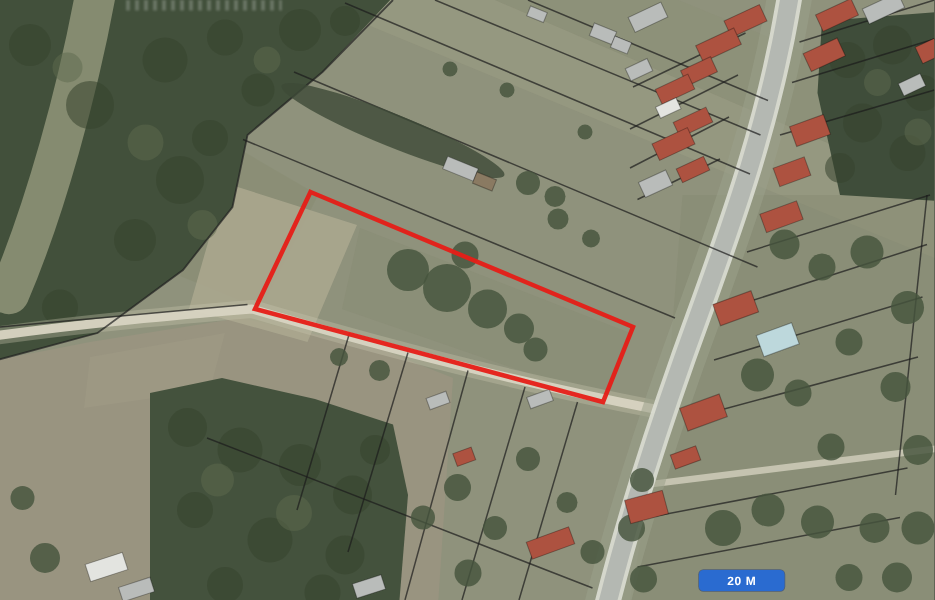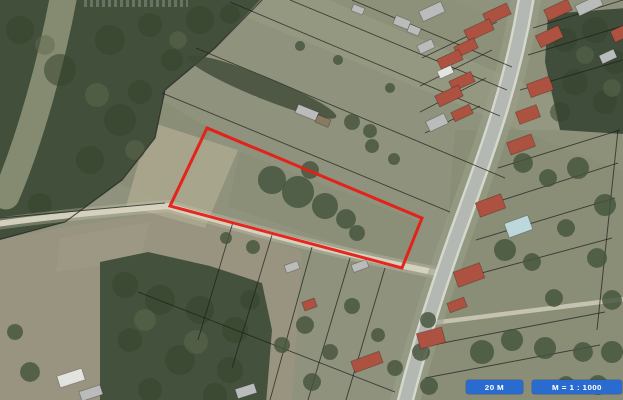--- a/index.html
+++ b/index.html
@@ -196,14 +196,13 @@
     </svg>
 
   <div class="top-watermark"></div>
 
   <div class="win-watermark">
     
     
   </div>
 
   <div class="badge badge-scale" style="background: rgb(42, 107, 208);">20 M</div>
-  <div class="badge badge-ratio" style="background: rgb(42, 107, 208);">M = 1 : 1000</div>
 </div>
 
 </body></html>

